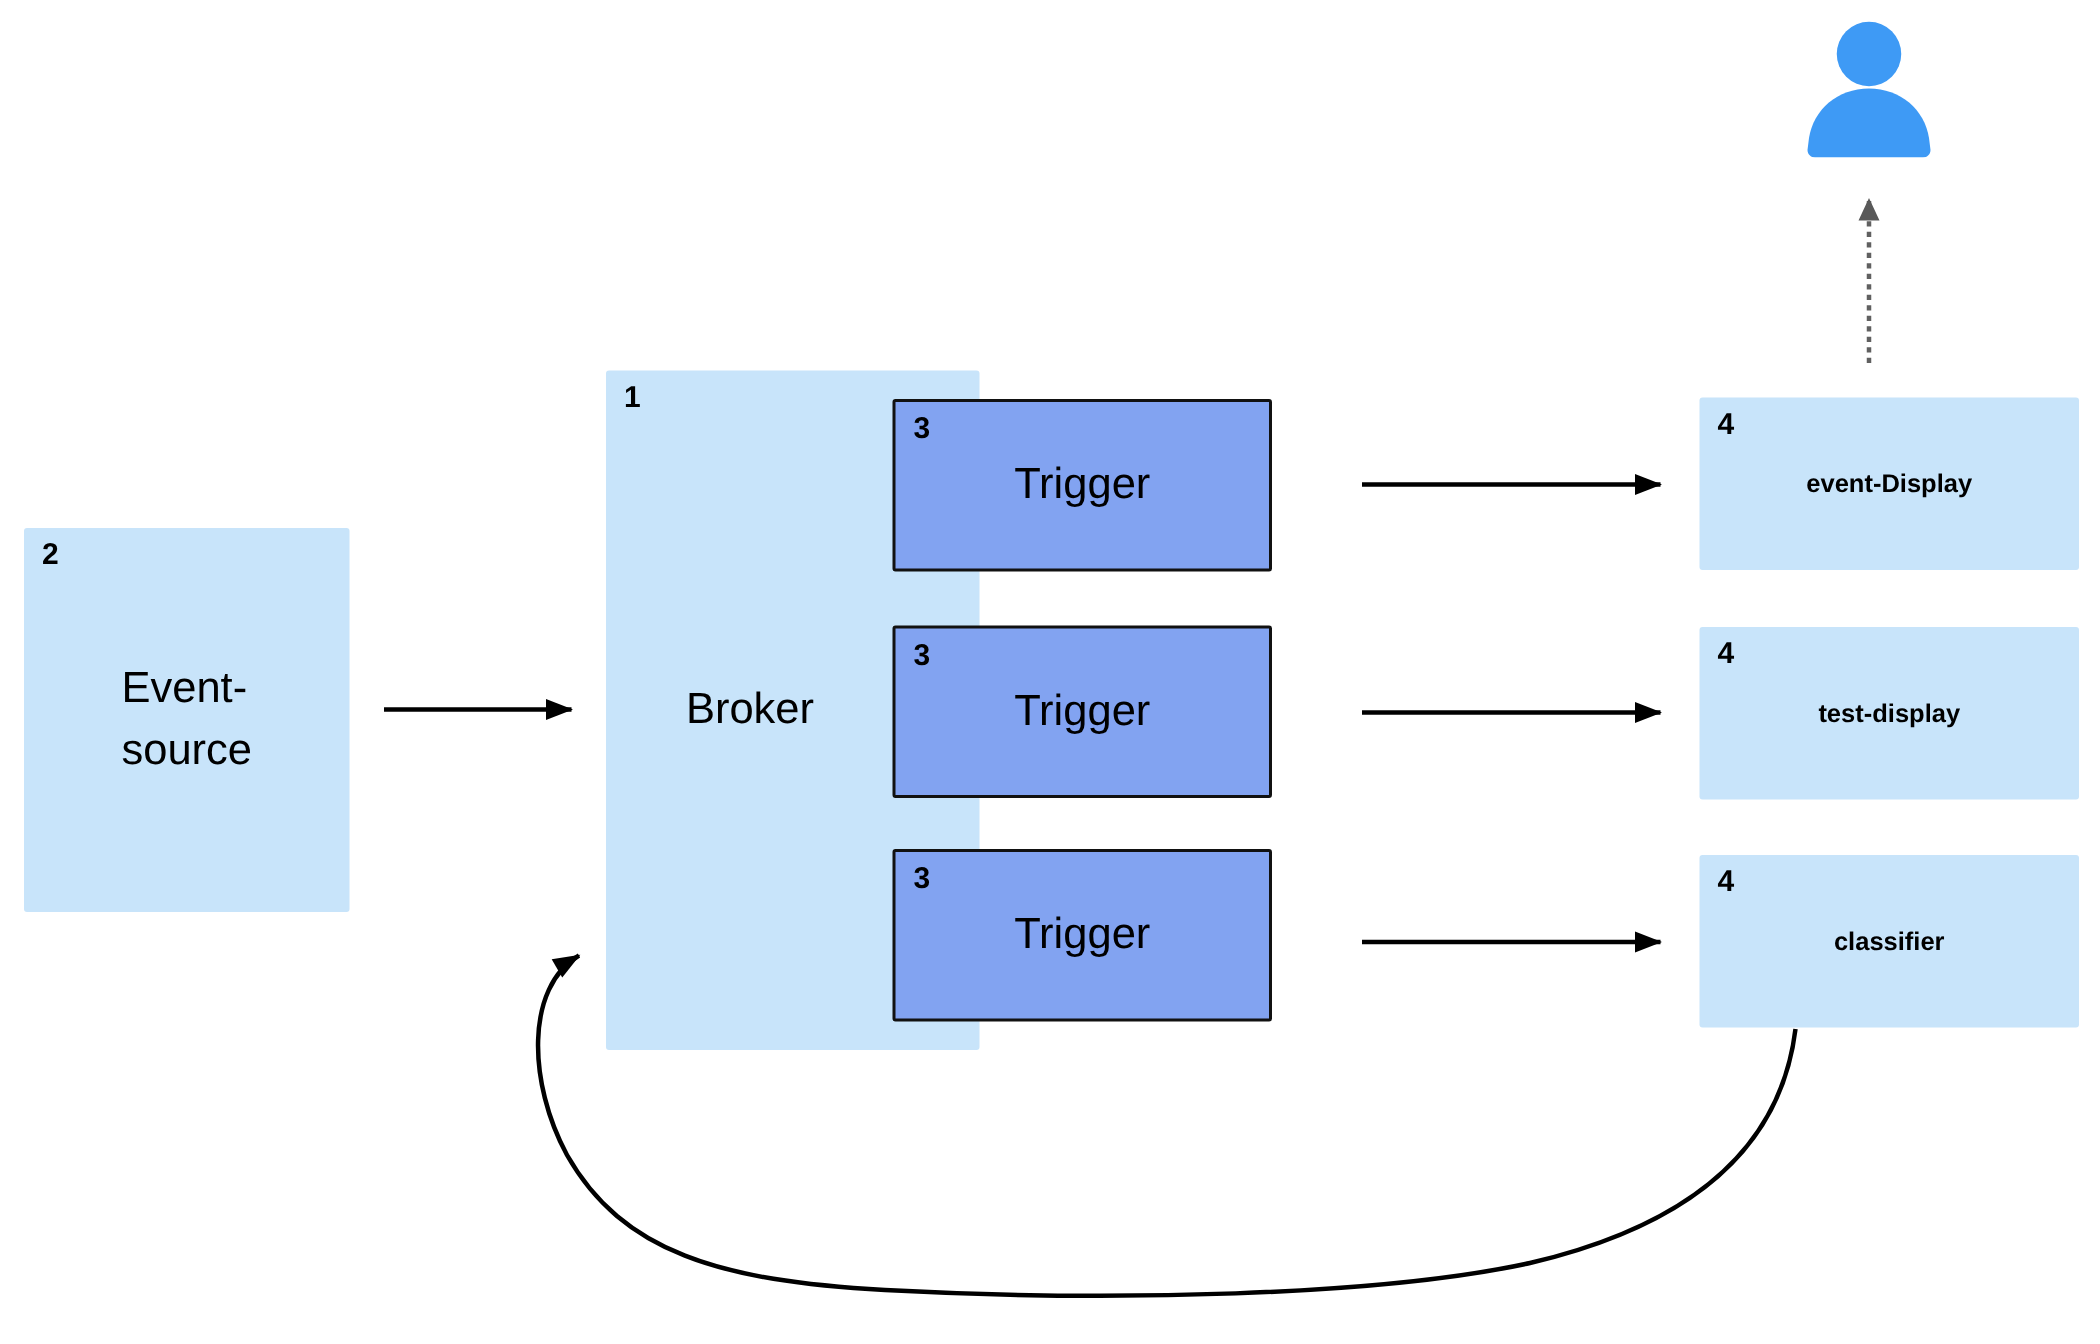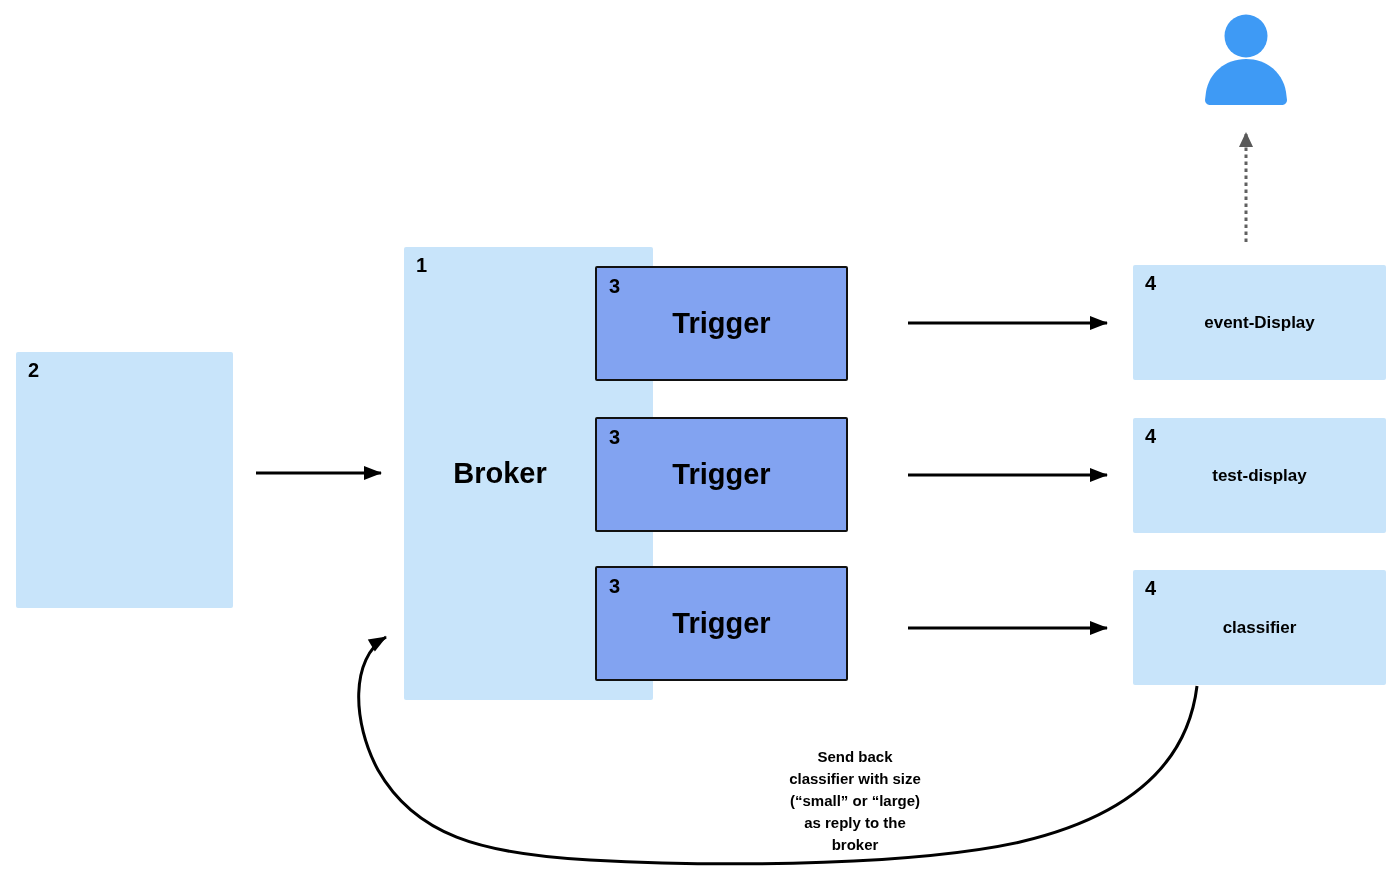--- a/index.html
+++ b/index.html
@@ -12,21 +12,21 @@
   }
   *{margin:0;padding:0;box-sizing:border-box;}
   html,body{background:#ffffff;}
   body{font-family:"Liberation Sans","DejaVu Sans",sans-serif;color:var(--ink);}
   .canvas{position:relative;width:1400px;height:896px;background:#ffffff;overflow:hidden;}
   .layer{position:absolute;left:0;top:0;width:1400px;height:896px;pointer-events:none;}
   .node{position:absolute;display:flex;align-items:center;justify-content:center;border-radius:2px;}
   .node.light{background:var(--node-light);}
   .node.trigger{background:var(--trigger-fill);border:2px solid var(--trigger-border);}
   .num{position:absolute;top:8px;left:12px;font-size:20px;font-weight:700;line-height:1;}
-  .label-xl{font-size:29px;font-weight:700;text-align:left;line-height:1.4;white-space:pre-line;}
+  .label-xl{font-size:29px;font-weight:400;text-align:left;line-height:1.4;white-space:pre-line;}
   .label-md{font-size:17px;font-weight:700;}
   .broker-label{margin-right:57px;}
   .annotation{position:absolute;left:735px;top:746px;width:240px;text-align:center;
               font-size:15px;font-weight:700;line-height:22px;white-space:pre-line;}
   .user-icon-wrap{position:absolute;left:1203px;top:14px;width:86px;height:91px;}
 </style>
 </head>
 <body>
 
 <div class="canvas">
@@ -53,20 +53,22 @@
 
   <div class="user-icon-wrap">
     <svg width="86" height="91" viewBox="0 0 86 91" xmlns="http://www.w3.org/2000/svg">
       <circle cx="43" cy="22" r="21.5" fill="#3e9af5"></circle>
       <path fill="#3e9af5" d="M43,45 C64,45 80,59 83,78 L84,86 C84,88.8 81.8,91 79,91 L7,91 C4.2,91 2,88.8 2,86 L3,78 C6,59 22,45 43,45 Z"></path>
     </svg>
   </div>
 
   <div class="node light" style="left:16px;top:352px;width:217px;height:256px;">
     <span class="num">2</span>
+    <span class="label-xl">Event-
+source</span>
   </div>
 
   <div class="node light" style="left:404px;top:247px;width:249px;height:453px;z-index:1;">
     <span class="num">1</span>
     <span class="label-xl broker-label">Broker</span>
   </div>
 
   <div class="node trigger" style="left:595px;top:266px;width:253px;height:115px;z-index:2;">
     <span class="num">3</span>
     <span class="label-xl">Trigger</span>
@@ -86,19 +88,14 @@
   </div>
   <div class="node light" style="left:1133px;top:418px;width:253px;height:115px;">
     <span class="num">4</span>
     <span class="label-md">test-display</span>
   </div>
   <div class="node light" style="left:1133px;top:570px;width:253px;height:115px;">
     <span class="num">4</span>
     <span class="label-md">classifier</span>
   </div>
 
-  <div class="annotation">Send back
-classifier with size
-(“small” or “large)
-as reply to the
-broker</div>
 
 </div>
 
 </body></html>

